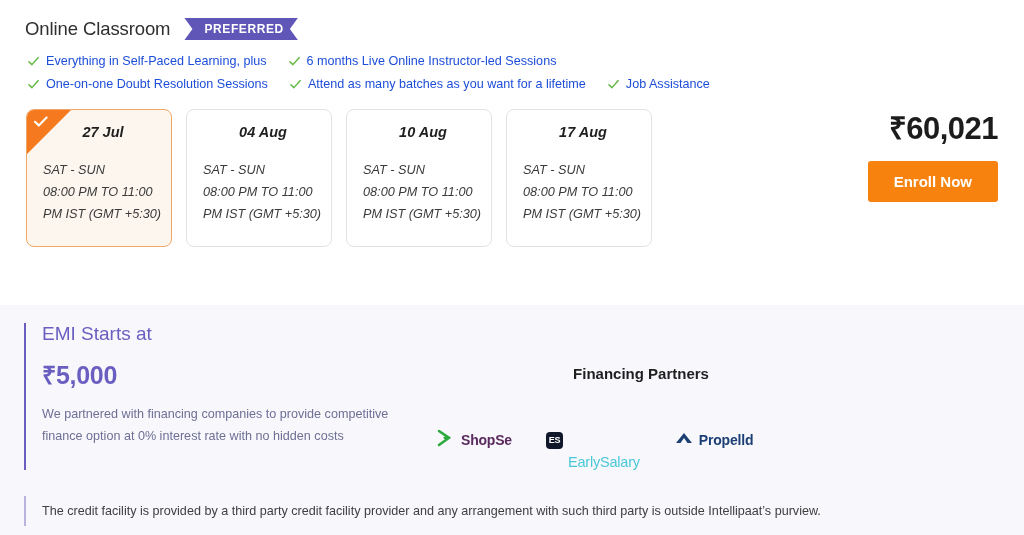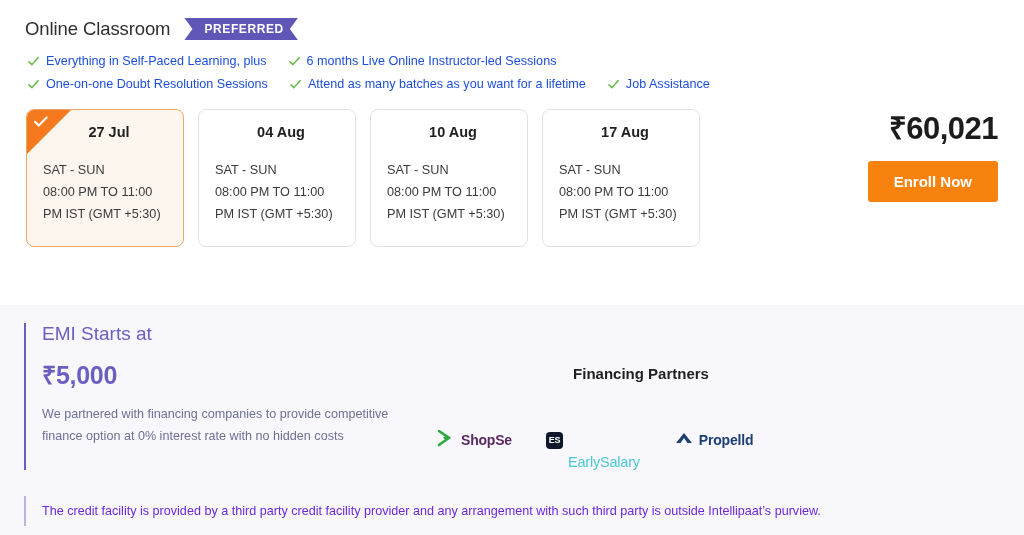--- a/index.html
+++ b/index.html
@@ -69,28 +69,29 @@
   .batch-row {
     display: flex;
     align-items: flex-start;
     margin: 18px 0 0 0;
     padding-left: 26px;
     gap: 14px;
     position: relative;
   }
   .batch-card {
     position: relative;
-    width: 158px;
+    width: 146px;
     height: 138px;
     box-sizing: border-box;
     border: 1px solid #e3e3e5;
     border-radius: 8px;
     background: #ffffff;
     padding: 14px 8px 0 16px;
     overflow: hidden;
+    font-style: italic;
   }
   .batch-card.selected {
     border: 1px solid #f0a868;
     background: #fdf6ef;
   }
   .corner-ribbon {
     position: absolute;
     left: 0;
     top: 0;
     width: 44px;
@@ -233,21 +234,21 @@
     justify-content: center;
     letter-spacing: -0.4px;
   }
 
   
   .disclaimer {
     margin: 26px 26px 0 24px;
     border-left: 2px solid #b9b4dd;
     padding: 8px 0 8px 16px;
     font-size: 12.6px;
-    color: #6d28d9;
+    color: #404040;
   }
 </style>
 </head>
 <body>
 
 <div class="header">
   <div class="header-title">Online Classroom</div>
   <div class="badge">PREFERRED</div>
 </div>
 

